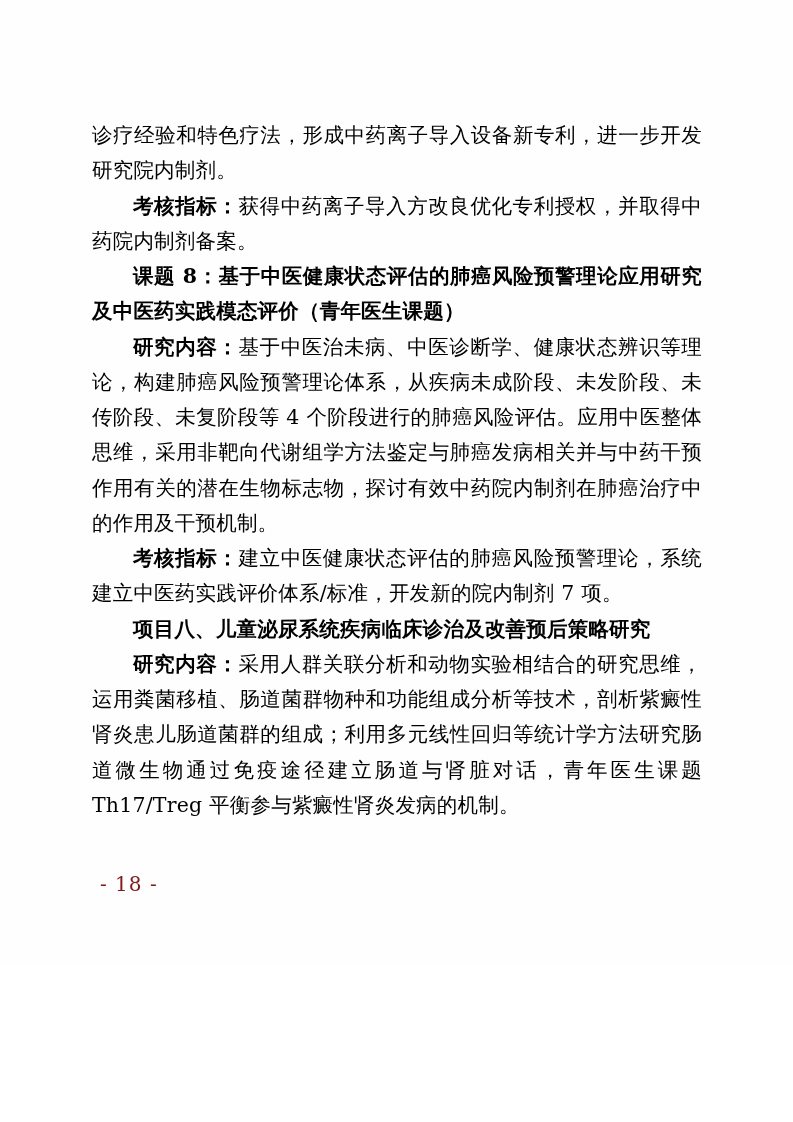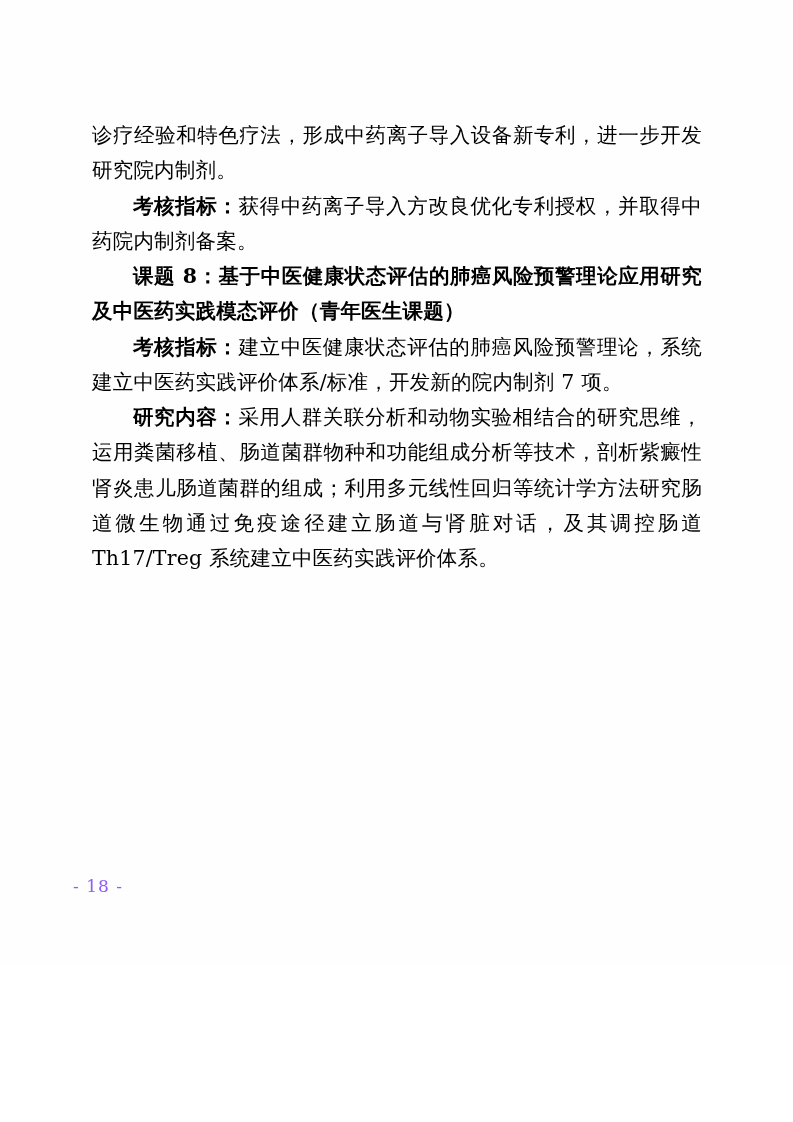--- a/index.html
+++ b/index.html
@@ -46,25 +46,25 @@
   }
   .para {
     margin-bottom: 0px;
   }
   .heading {
     font-weight: bold;
     text-indent: 2em;
   }
   .footer {
     position: absolute;
-    left: 73px;
+    left: 100px;
     bottom: 68px;
-    font-size: 17px;
+    font-size: 20px;
     letter-spacing: 1px;
-    color: #8b5cf6;
+    color: #7f1d1d;
     font-family: "DejaVu Serif", "Liberation Serif", serif;
   }
 </style>
 </head>
 <body>
 
 <div class="page">
   <div class="content">
 
     <p class="para">
@@ -72,27 +72,33 @@
     </p>
 
     <p class="para indent">
       <span class="lead">考核指标：</span><span>获得中药离子导入方改良优化专利授权，并取得中药院内制剂备案。</span>
     </p>
 
     <p class="para heading">
       <span>课题 8：基于中医健康状态评估的肺癌风险预警理论应用研究及中医药实践模态评价（青年医生课题）</span>
     </p>
 
+    <p class="para indent">
+      <span class="lead">研究内容：</span><span>基于中医治未病、中医诊断学、健康状态辨识等理论，构建肺癌风险预警理论体系，从疾病未成阶段、未发阶段、未传阶段、未复阶段等 4 个阶段进行的肺癌风险评估。应用中医整体思维，采用非靶向代谢组学方法鉴定与肺癌发病相关并与中药干预作用有关的潜在生物标志物，探讨有效中药院内制剂在肺癌治疗中的作用及干预机制。</span>
+    </p>
 
     <p class="para indent">
       <span class="lead">考核指标：</span><span>建立中医健康状态评估的肺癌风险预警理论，系统建立中医药实践评价体系/标准，开发新的院内制剂 7 项。</span>
     </p>
 
+    <p class="para heading">
+      <span>项目八、儿童泌尿系统疾病临床诊治及改善预后策略研究</span>
+    </p>
 
 
     <p class="para indent">
-      <span class="lead">研究内容：</span><span>采用人群关联分析和动物实验相结合的研究思维，运用粪菌移植、肠道菌群物种和功能组成分析等技术，剖析紫癜性肾炎患儿肠道菌群的组成；利用多元线性回归等统计学方法研究肠道微生物通过免疫途径建立肠道与肾脏对话，及其调控肠道 Th17/Treg 系统建立中医药实践评价体系。</span>
+      <span class="lead">研究内容：</span><span>采用人群关联分析和动物实验相结合的研究思维，运用粪菌移植、肠道菌群物种和功能组成分析等技术，剖析紫癜性肾炎患儿肠道菌群的组成；利用多元线性回归等统计学方法研究肠道微生物通过免疫途径建立肠道与肾脏对话，青年医生课题 Th17/Treg 平衡参与紫癜性肾炎发病的机制。</span>
     </p>
 
   </div>
 
   <div class="footer">- 18 -</div>
 </div>
 
 </body></html>

